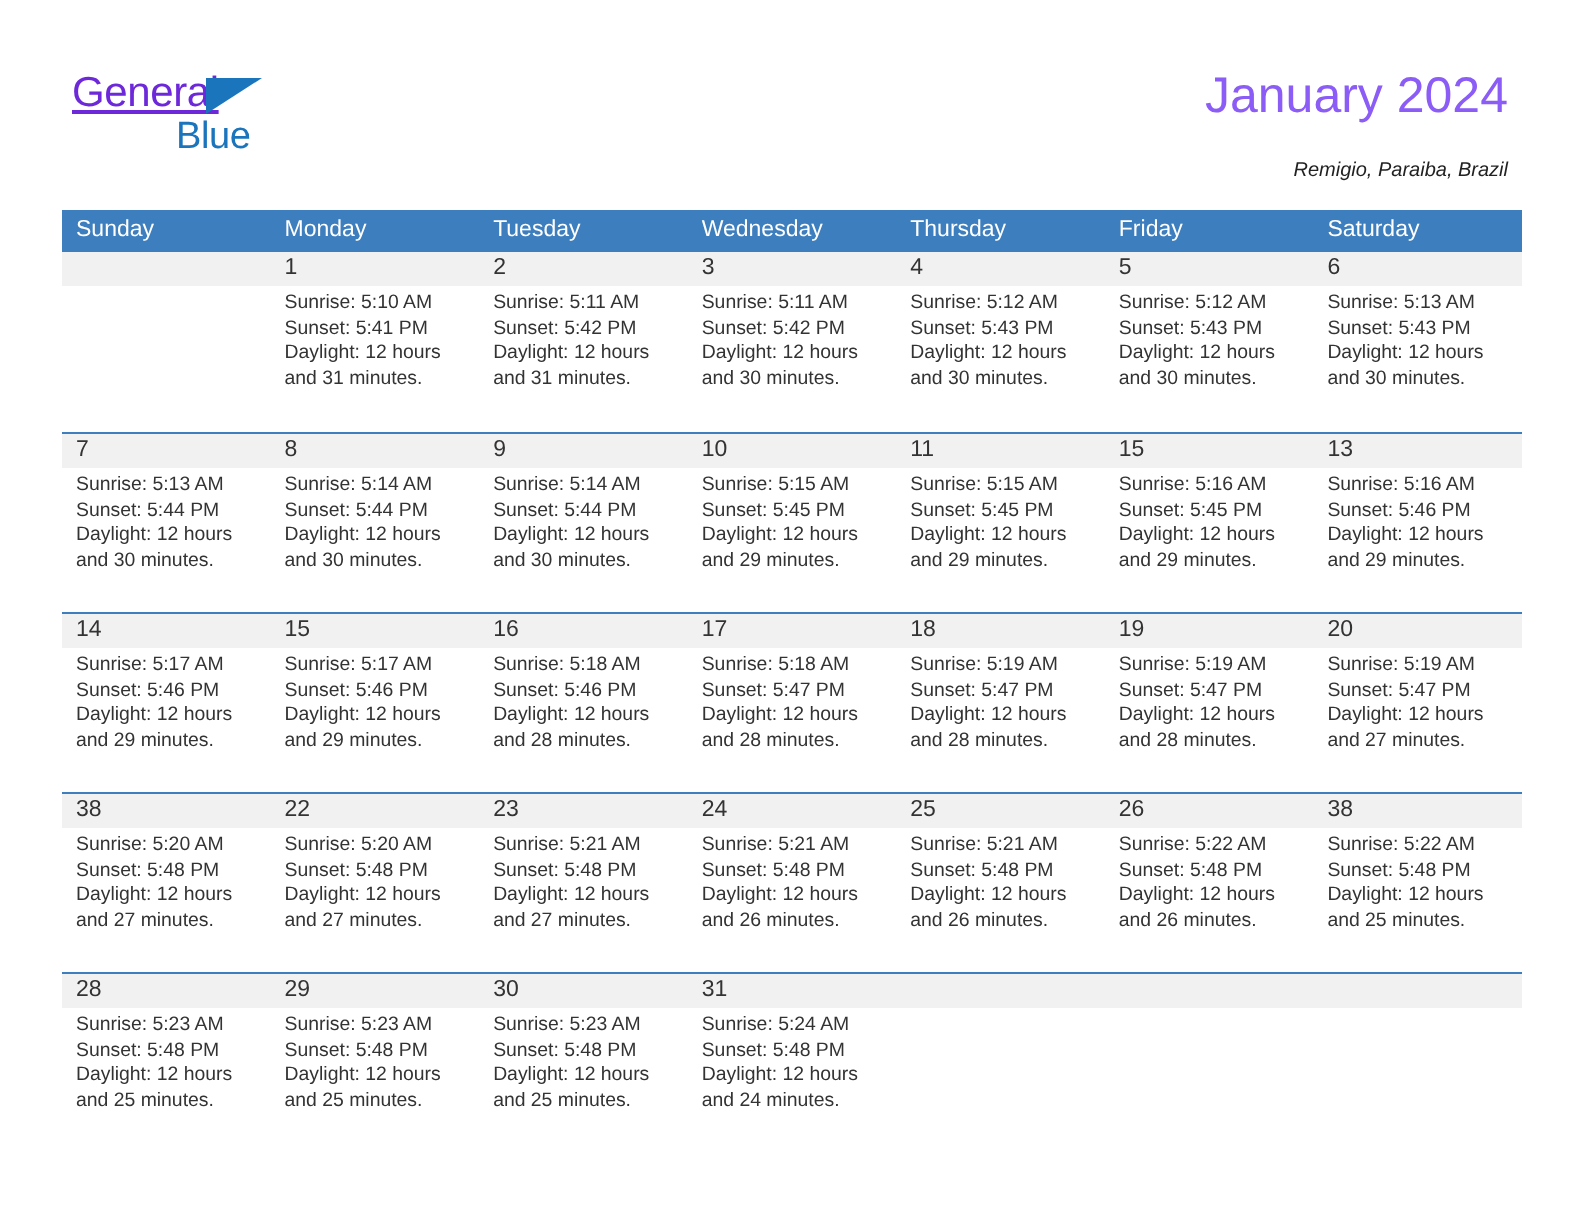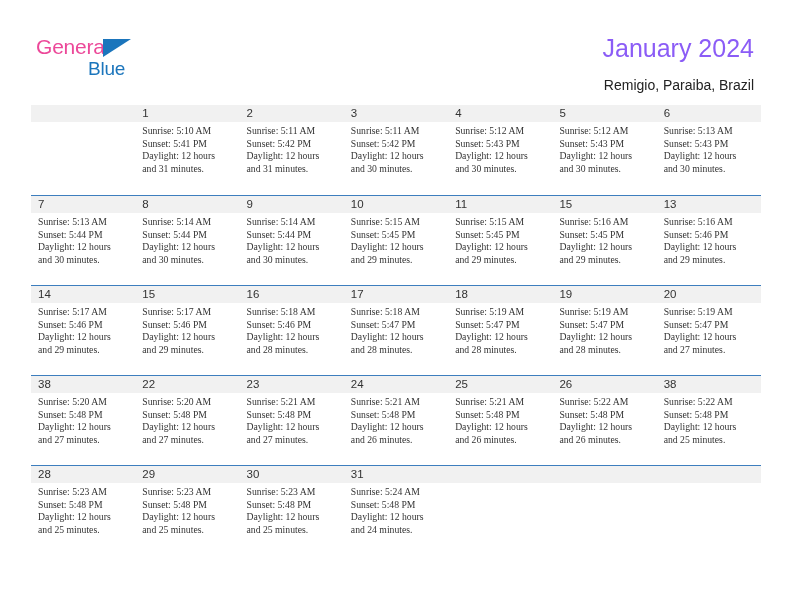--- a/index.html
+++ b/index.html
@@ -33,22 +33,23 @@
     top: 36px;
     width: 160px;
     height: 48px;
   }
   .logo-general {
     position: absolute;
     left: 0;
     top: 0;
     font-size: 21px;
     line-height: 21px;
-    color: #ec4899;
+    color: #6d28d9;
     letter-spacing: -0.2px;
+    text-decoration: underline;
   }
   .logo-tri {
     position: absolute;
     left: 67px;
     top: 3px;
     width: 0;
     height: 0;
     border-left: 28px solid #1b75bc;
     border-bottom: 18px solid transparent;
   }
@@ -69,25 +70,26 @@
     font-size: 25px;
     line-height: 30px;
     color: #8b5cf6;
     text-align: right;
     white-space: nowrap;
   }
   .subtitle {
     position: absolute;
     right: 38px;
     top: 78px;
-    font-size: 14px;
+    font-size: 10px;
     line-height: 15px;
     color: #222222;
     text-align: right;
     white-space: nowrap;
+    font-style: italic;
   }
 
   
   .calendar {
     position: absolute;
     left: 31px;
     top: 105px;
     width: 730px;
   }
   .weekdays {
@@ -127,21 +129,20 @@
     font-size: 11.5px;
     line-height: 17px;
     color: #333333;
   }
   .daycell.empty .datestrip { background: #f1f1f1; }
   .daycell .info {
     padding: 3px 5px 0 7px;
     font-size: 9.7px;
     line-height: 12.6px;
     color: #333333;
-    font-family: Liberation Serif, serif;
   }
   .daycell .info div { white-space: nowrap; }
 </style>
 </head>
 <body>
 
 <div id="page">
 
   <div class="topbar">
 
@@ -150,20 +151,29 @@
       <span class="logo-tri"></span>
       <span class="logo-blue">Blue</span>
     </div>
 
     <div class="title">January 2024</div>
     <div class="subtitle">Remigio, Paraiba, Brazil</div>
   </div>
 
   <div class="calendar">
 
+    <div class="weekdays">
+      <div class="weekday">Sunday</div>
+      <div class="weekday">Monday</div>
+      <div class="weekday">Tuesday</div>
+      <div class="weekday">Wednesday</div>
+      <div class="weekday">Thursday</div>
+      <div class="weekday">Friday</div>
+      <div class="weekday">Saturday</div>
+    </div>
 
     <div id="weeks-container">
         <div class="week">
           <div class="daycell empty">
             <div class="datestrip"></div>
             <div class="info">
               <div></div>
               <div></div>
               <div></div>
               <div></div>

